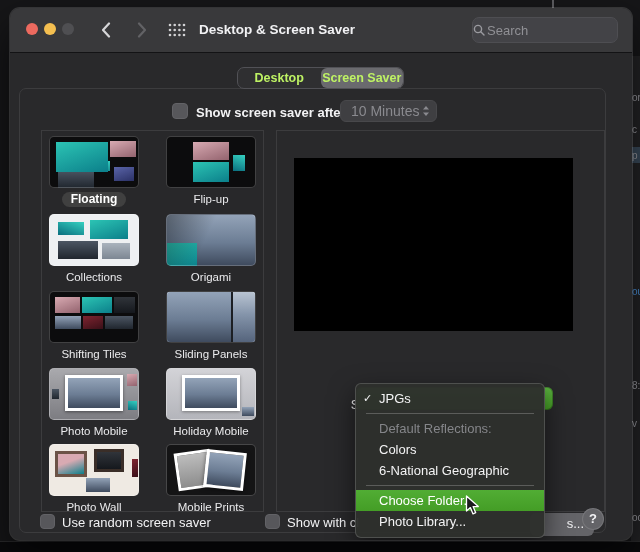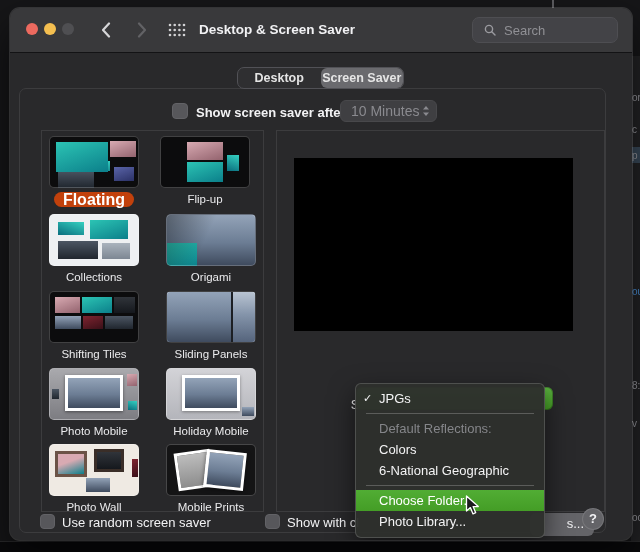--- a/index.html
+++ b/index.html
@@ -30,32 +30,32 @@
   .light.yellow{left:34px;background:#f4bf50;}
   .light.gray{left:52px;background:#4f4f52;}
   .navbtn{position:absolute;top:12px;width:20px;height:20px;display:flex;align-items:center;justify-content:center;}
   .nav-back{left:86px;}
   .nav-fwd{left:122px;}
   .gridicon{position:absolute;left:158px;top:15px;}
   .win-title{position:absolute;left:189px;top:0;height:44px;line-height:44px;font-size:13.5px;font-weight:bold;color:#f2f2f4;}
   .searchbox{
     position:absolute;left:462px;top:9px;width:146px;height:26px;box-sizing:border-box;
     background:#434347;border:1px solid #4e4e52;border-radius:7px;
-    display:flex;align-items:center;padding:0 11px;gap:6px;
+    display:flex;align-items:center;padding:0 0;
   }
   .searchbox input{
     flex:1;min-width:0;background:transparent;border:none;outline:none;
     color:#e8e8ea;font-size:13px;font-family:"Liberation Sans",sans-serif;
   }
   .searchbox input::placeholder{color:#909095;}
 
   
   .tabbar{position:absolute;left:227px;top:59px;width:167px;height:22px;background:#2f2f31;
     border:1px solid #515156;border-radius:7px;display:flex;z-index:3;box-sizing:border-box;}
-  .tab{flex:1;display:flex;align-items:center;justify-content:center;font-size:12.5px;font-weight:bold;color:#e5e5e5;border-radius:6px;}
+  .tab{flex:1;display:flex;align-items:center;justify-content:center;font-size:12.5px;font-weight:bold;color:#bef264;border-radius:6px;}
   .tab.selected{background:#6a6a6e;}
 
   
   .panel{position:absolute;left:9px;top:80px;width:587px;height:445px;border:1px solid #3c3c3e;border-radius:7px;box-sizing:border-box;z-index:1;}
 
   
   .checkbox{position:absolute;box-sizing:border-box;background:#57575b;border-radius:4px;border:1px solid #626266;}
   .cb-showafter{left:162px;top:95px;width:16px;height:16px;}
   .lbl{position:absolute;color:#f2f2f4;font-size:13px;white-space:nowrap;}
   .lbl-showafter{left:186px;top:97px;font-weight:bold;}
@@ -65,21 +65,21 @@
     display:flex;align-items:center;padding:0 6px 0 10px;
   }
   .popup-disabled .val{flex:1;font-size:14px;color:#8a8a8f;}
 
   
   .saver-list{position:absolute;left:31px;top:122px;width:223px;height:382px;border:1px solid #3c3c3e;box-sizing:border-box;overflow:hidden;background:#28282a;z-index:2;}
   .saver-item{position:absolute;width:110px;text-align:center;}
   .thumb{width:90px;height:52px;margin:0 auto;border-radius:5px;border:1px solid rgba(255,255,255,0.22);
     box-sizing:border-box;position:relative;overflow:hidden;background-repeat:no-repeat;background-color:#0c0c0d;}
   .saver-name{margin-top:4px;font-size:11.5px;color:#eaeaec;line-height:14px;white-space:nowrap;}
-  .pill{display:inline-block;background:#c2410c;color:#fff;font-weight:bold;border-radius:8px;padding:1px 9px;font-size:16px;line-height:13px;}
+  .pill{display:inline-block;background:#404040;color:#fff;font-weight:bold;border-radius:8px;padding:1px 9px;font-size:12px;line-height:13px;}
 
   
   .art-floating{background-image:
       linear-gradient(160deg,#d8aab2,#93636e),
       linear-gradient(160deg,#2cc4b4,#0b7f8a),
       linear-gradient(180deg,#4c5663,#20262e),
       linear-gradient(160deg,#5a64a8,#2b3166),
       linear-gradient(200deg,#35d0c0,#0a6e7e);
     background-size:26px 16px,52px 30px,36px 18px,20px 14px,16px 10px;
     background-position:60px 4px,6px 5px,8px 33px,64px 30px,44px 24px;}
@@ -261,21 +261,21 @@
       <polygon points="4,1 7,4.6 1,4.6" fill="#8a8a8f"></polygon>
       <polygon points="1,7.4 7,7.4 4,11" fill="#8a8a8f"></polygon>
     </svg>
   </div>
 
   <div class="saver-list" id="saver-list">
       <div class="saver-item" style="left: -3px; top: 5px;">
         <div class="thumb art-floating"></div>
         <div class="saver-name"><span class="pill">Floating</span></div>
       </div>
-      <div class="saver-item" style="left: 108px; top: 5px;">
+      <div class="saver-item" style="left: 114px; top: 5px;">
         <div class="thumb art-flipup"></div>
         <div class="saver-name">Flip-up</div>
       </div>
       <div class="saver-item" style="left: -3px; top: 83px;">
         <div class="thumb art-reflections"></div>
         <div class="saver-name">Collections</div>
       </div>
       <div class="saver-item" style="left: 114px; top: 83px;">
         <div class="thumb art-origami"></div>
         <div class="saver-name">Origami</div>

